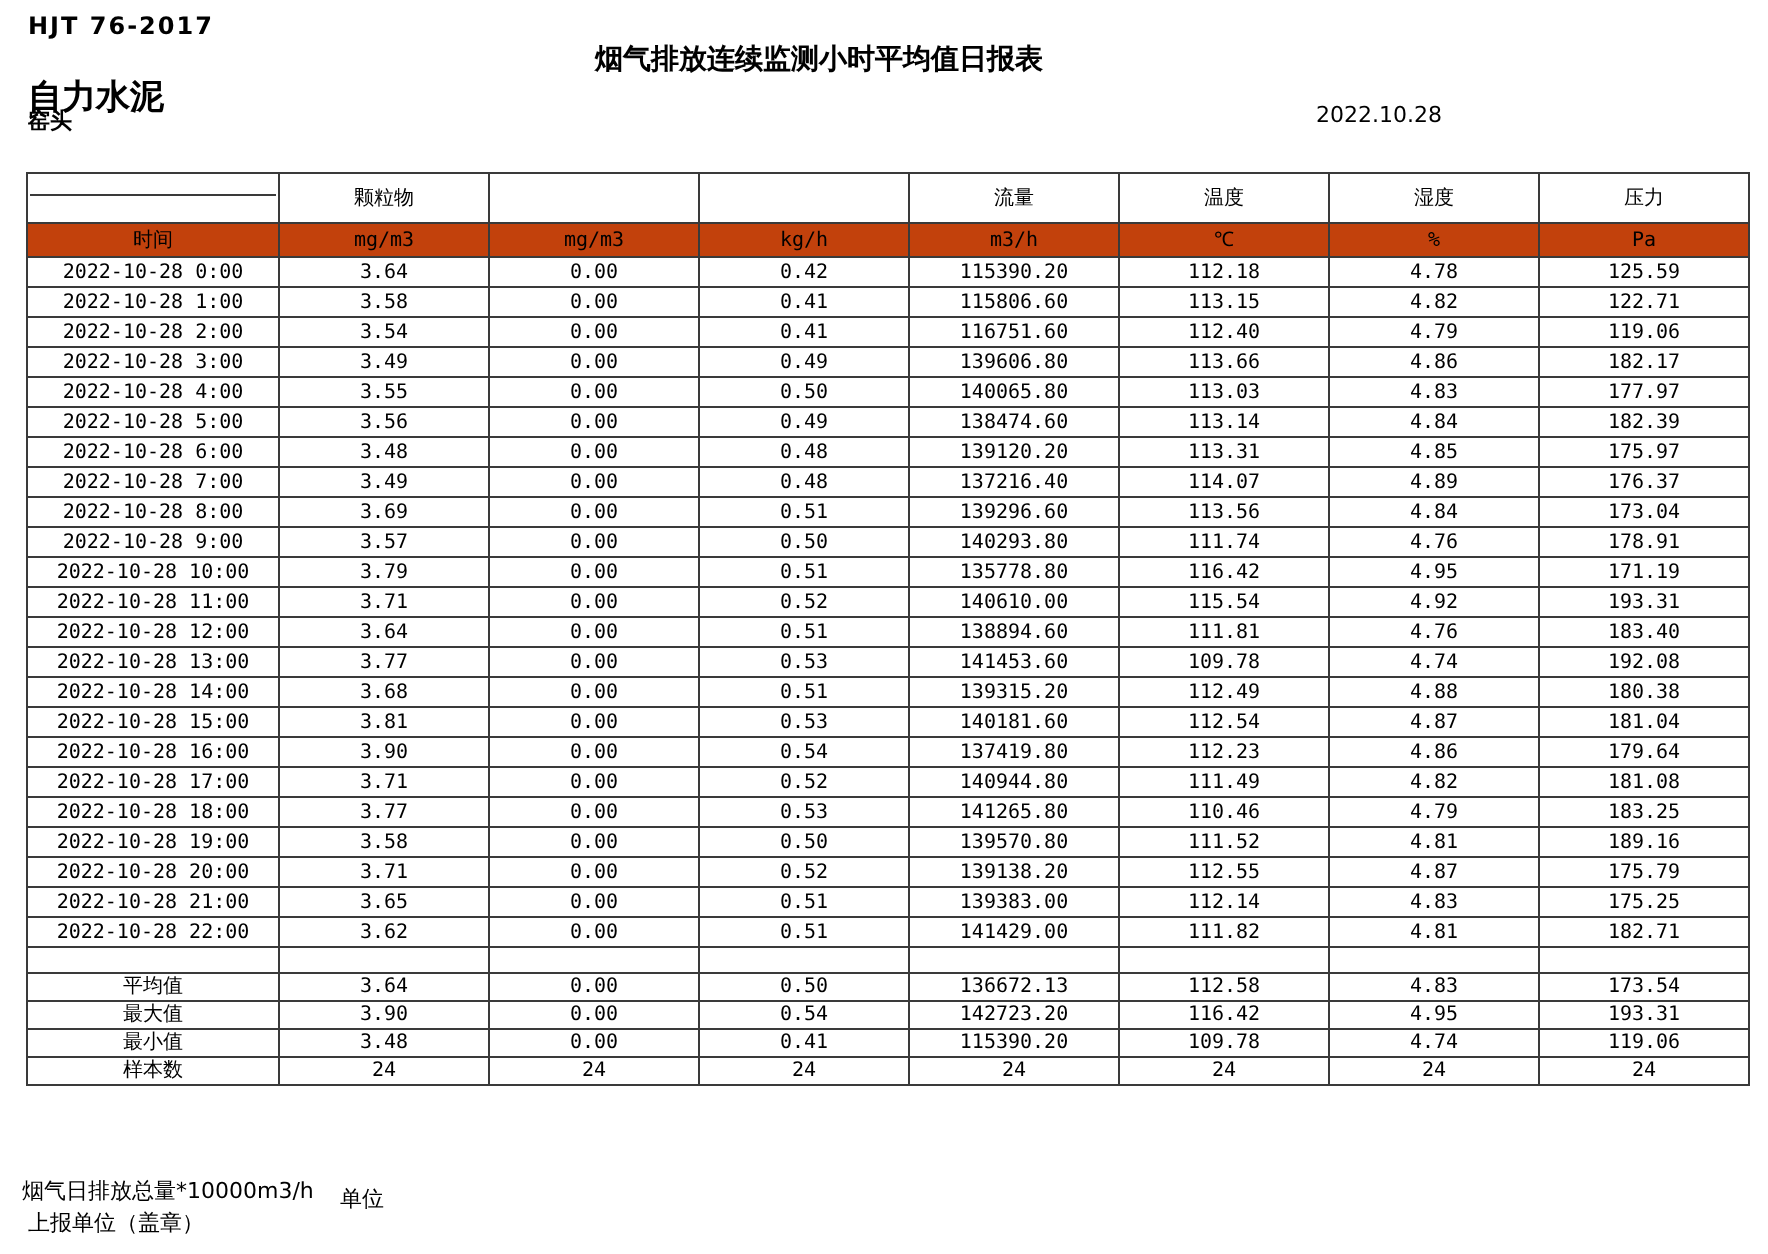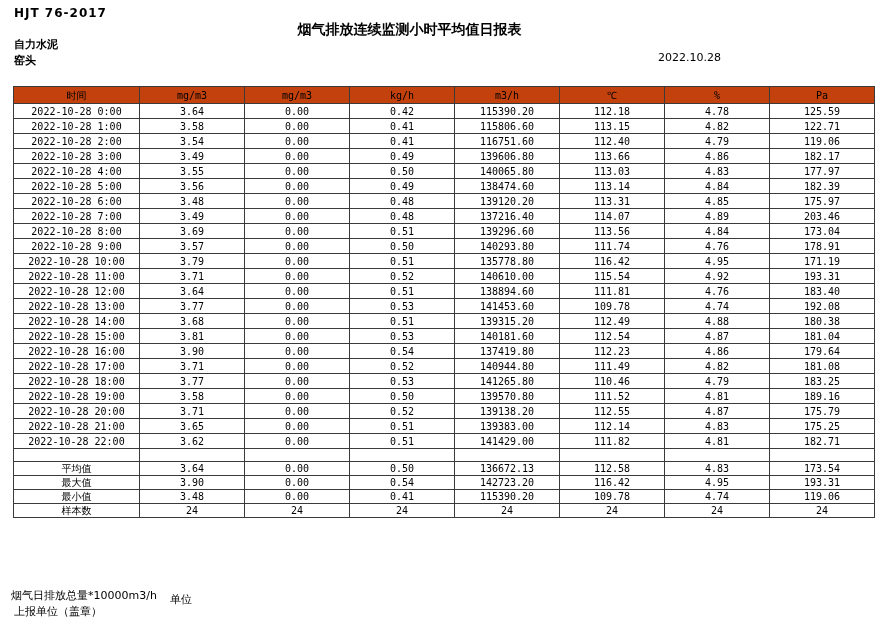--- a/index.html
+++ b/index.html
@@ -6,21 +6,21 @@
   body {
     width:884px; height:627px;
     background:#ffffff;
     position:relative;
     font-family:"DejaVu Sans", sans-serif;
     color:#000;
     overflow:hidden;
   }
   .doc-code   { position:absolute; top:6px;  left:14px; font-size:12px; font-weight:bold; letter-spacing:1px; }
   .page-title { position:absolute; top:21px; left:0; width:819px; text-align:center; font-size:14px; font-weight:bold; }
-  .company    { position:absolute; top:37px; left:14px; font-size:11px; font-weight:bold; }
+  .company    { position:absolute; top:37px; left:14px; font-size:17px; font-weight:bold; }
   .station    { position:absolute; top:53px; left:14px; font-size:11px; font-weight:bold; }
   .report-date{ position:absolute; top:51px; left:658px; font-size:11px; }
 
   table.report {
     position:absolute; top:86px; left:13px;
     border-collapse:collapse; table-layout:fixed;
     width:861px;
   }
   table.report td {
     border:1px solid #3a3a3a;
@@ -62,20 +62,33 @@
     <col style="width:126px">
     <col style="width:105px">
       <col style="width:105px">
       <col style="width:105px">
     <col style="width:105px">
       <col style="width:105px">
       <col style="width:105px">
       <col style="width:105px">
   </colgroup>
   <thead>
+    <tr class="group-row">
+      <td class="split-cell">
+        <div class="split-top"></div>
+        <div class="split-bottom"></div>
+      </td>
+      <td>颗粒物</td>
+      <td></td>
+      <td></td>
+      <td>流量</td>
+      <td>温度</td>
+      <td>湿度</td>
+      <td>压力</td>
+    </tr>
     <tr class="unit-row">
       <td>时间</td>
       <td>mg/m3</td>
       <td>mg/m3</td>
       <td>kg/h</td>
       <td>m3/h</td>
       <td>℃</td>
       <td>%</td>
       <td>Pa</td>
     </tr>
@@ -152,21 +165,21 @@
         <td>175.97</td>
       </tr>
       <tr>
         <td>2022-10-28 7:00</td>
         <td>3.49</td>
         <td>0.00</td>
         <td>0.48</td>
         <td>137216.40</td>
         <td>114.07</td>
         <td>4.89</td>
-        <td>203.46</td>
+        <td>176.37</td>
       </tr>
       <tr>
         <td>2022-10-28 8:00</td>
         <td>3.69</td>
         <td>0.00</td>
         <td>0.51</td>
         <td>139296.60</td>
         <td>113.56</td>
         <td>4.84</td>
         <td>173.04</td>

